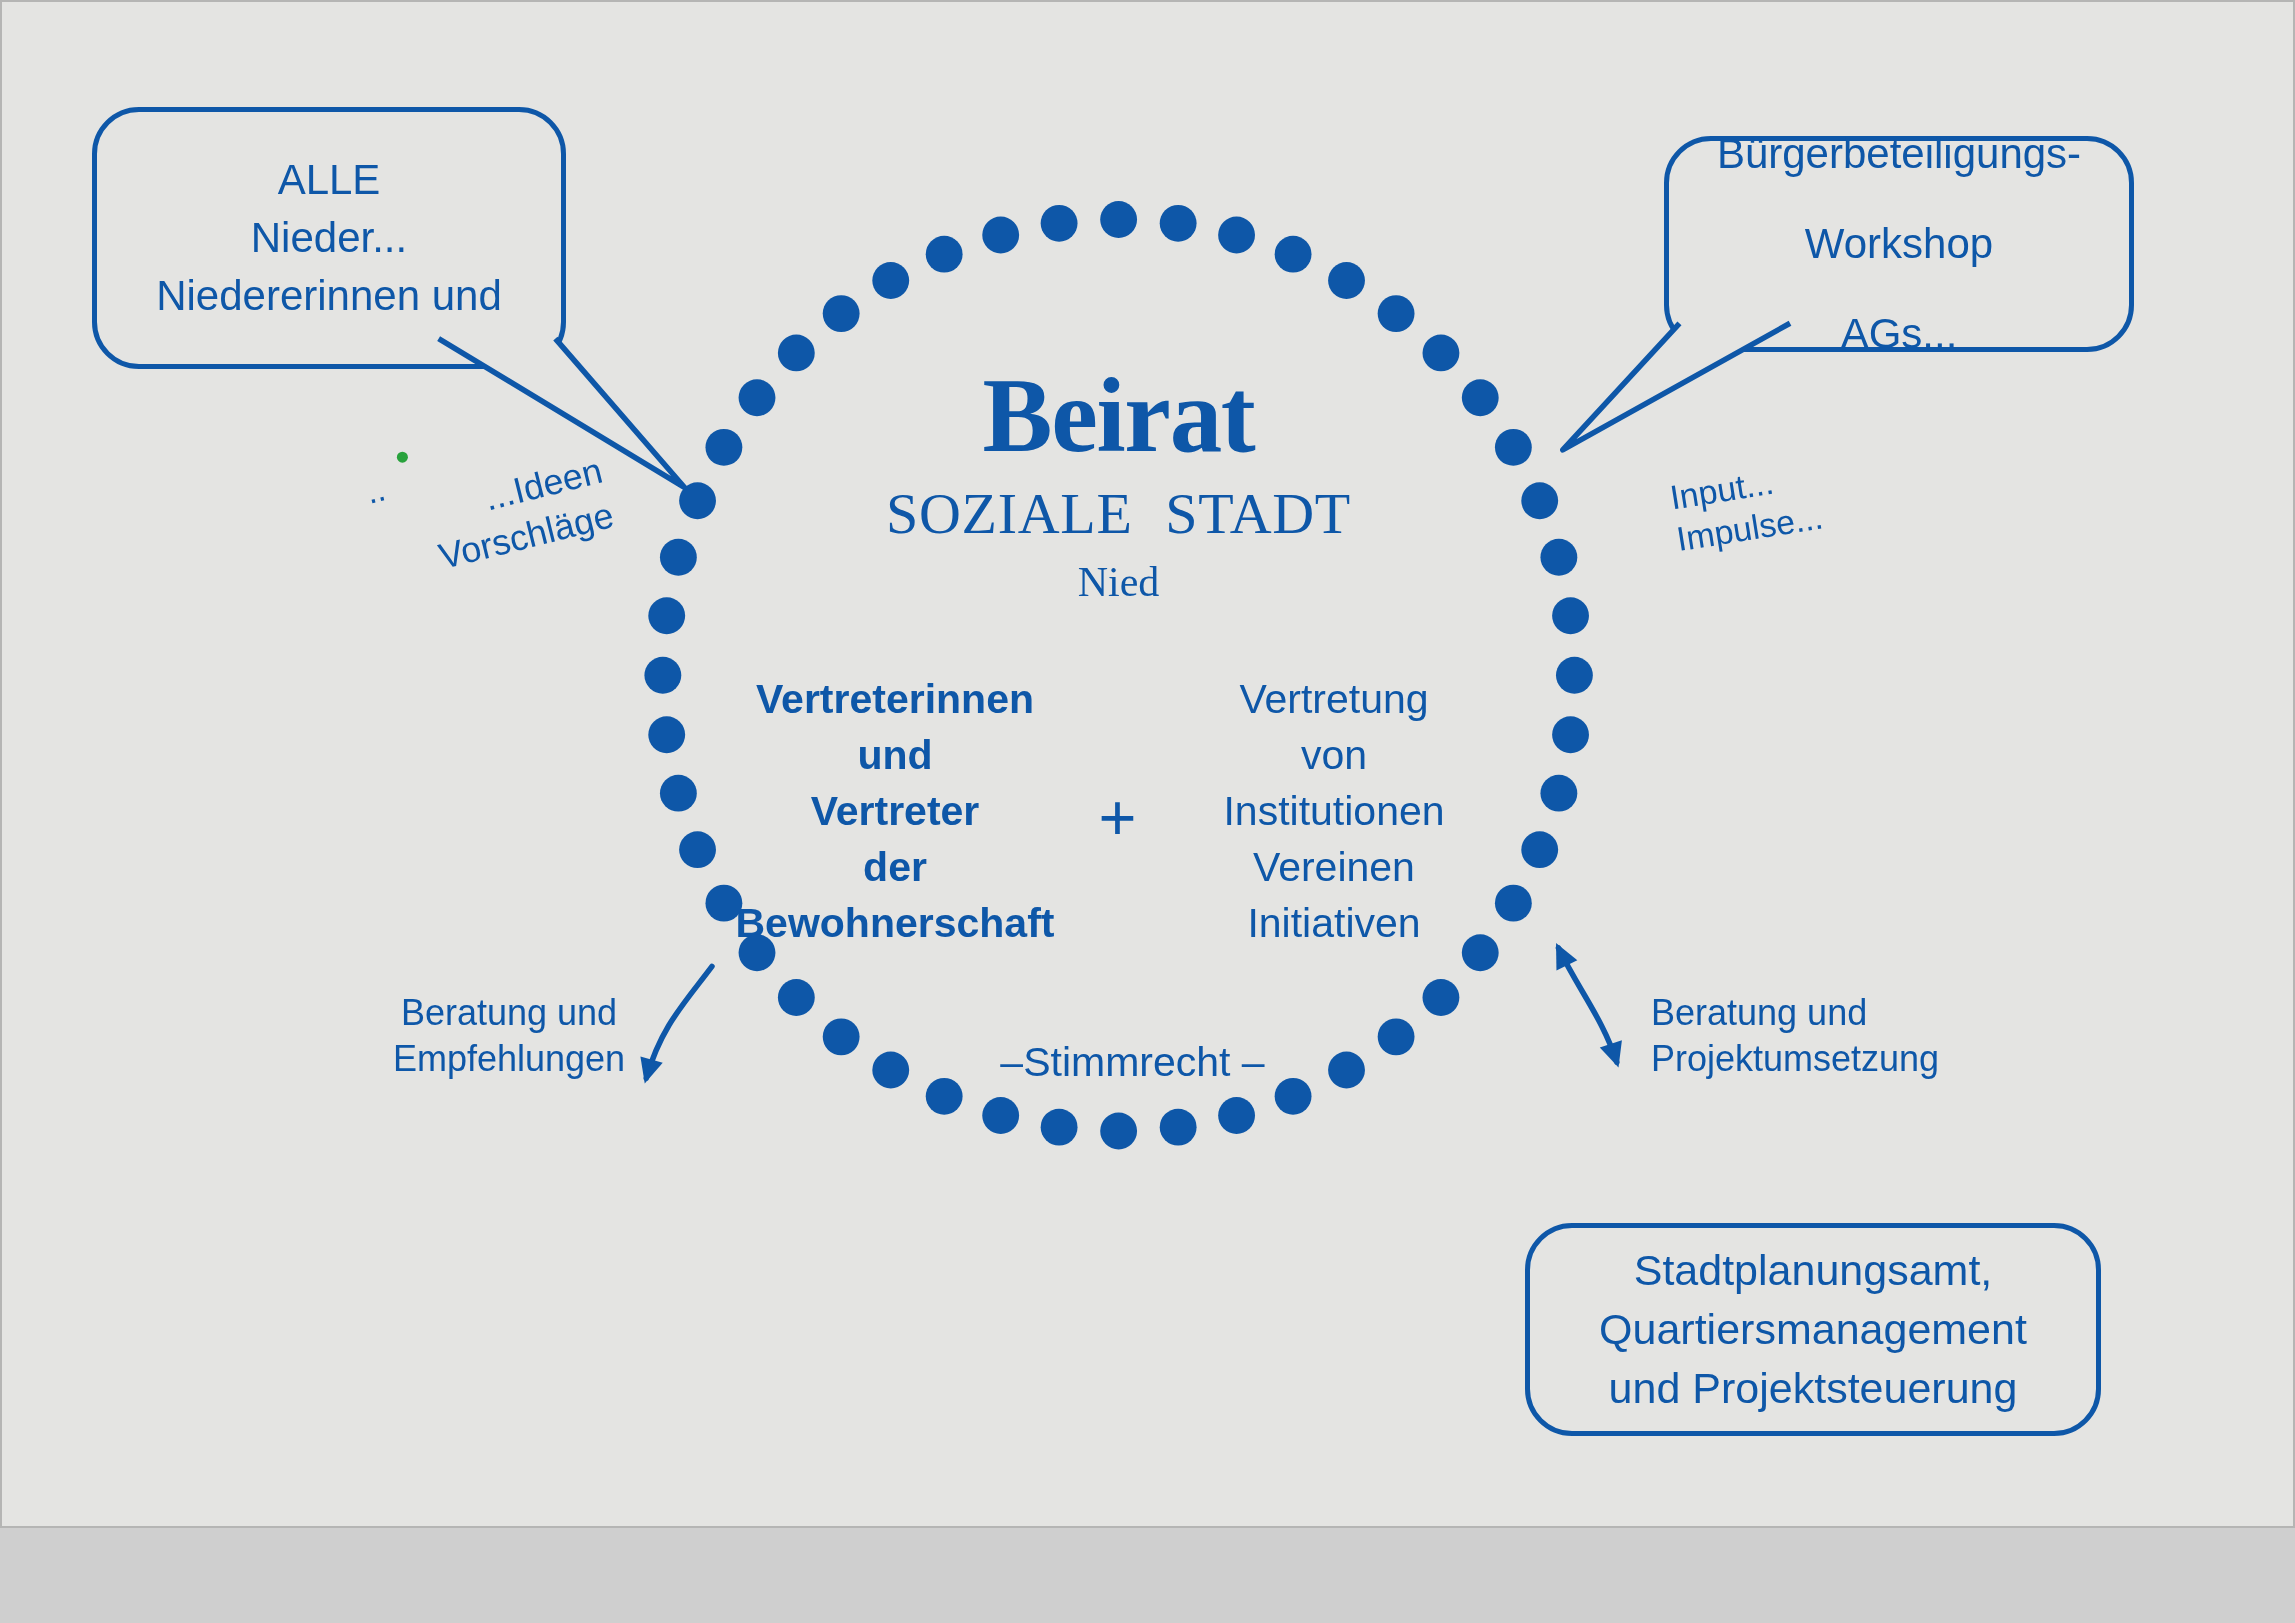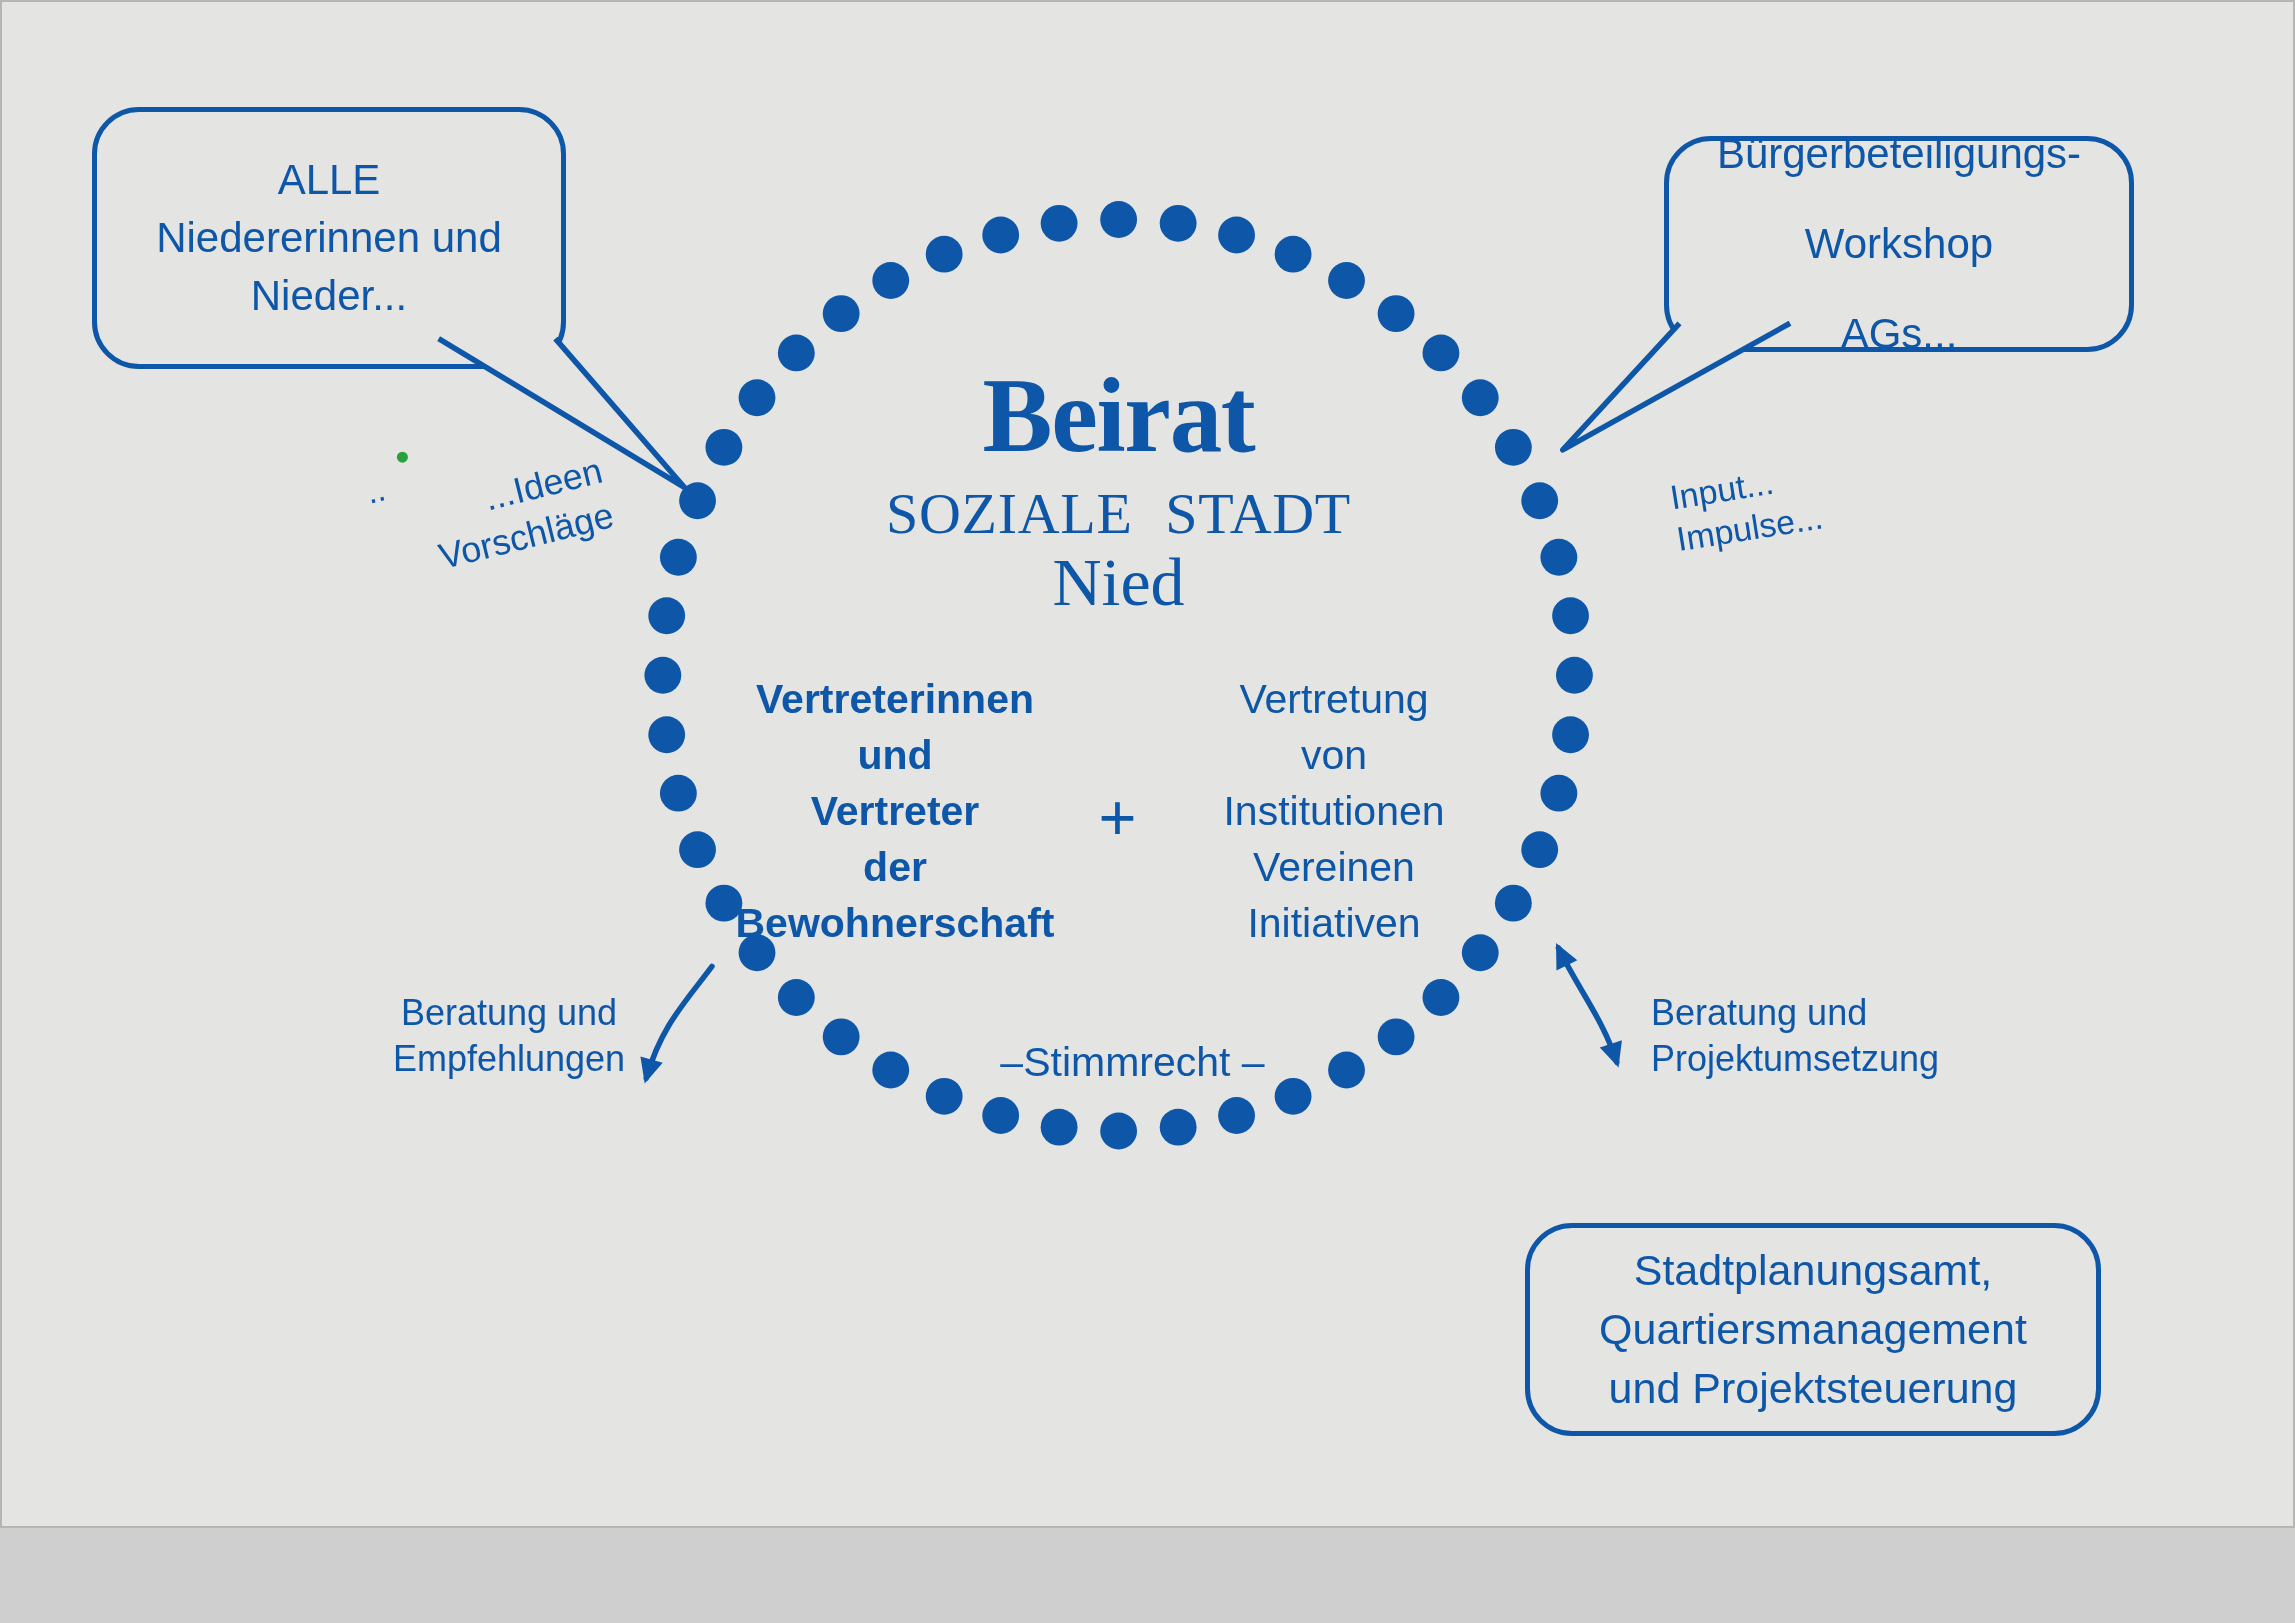--- a/index.html
+++ b/index.html
@@ -68,21 +68,21 @@
   .center-head{
     position:absolute;
     left:724px; top:361px;
     width:785px;
     text-align:center;
     z-index:2;
     font-family:Liberation Serif, serif;
   }
   .beirat{ font-size:105px; font-weight:700; letter-spacing:-1.3px; line-height:105px; }
   .soziale{ font-size:58px; line-height:65px; margin-top:13px; word-spacing:0.3em; letter-spacing:0.7px; }
-  .nied{ font-size:68px; line-height:65px; margin-top:3.9px; }
+  .nied{ font-size:42px; line-height:65px; margin-top:3.9px; }
 
   .col{
     position:absolute;
     top:669px;
     width:366px;
     text-align:center;
     font-size:41px;
     line-height:56px;
     z-index:2;
   }
@@ -139,22 +139,22 @@
     text-align:left;
   }
 </style>
 </head>
 <body>
 
 <div class="canvas">
 
   <div class="bubble tl">
     <div class="ln">ALLE</div>
+    <div class="ln">Nieder...</div>
     <div class="ln">Niedererinnen und</div>
-    <div class="ln">Nieder...</div>
   </div>
 
   <div class="bubble tr">
     <div class="ln">Bürgerbeteiligungs-</div>
     <div class="ln">Workshop</div>
     <div class="ln">AGs...</div>
   </div>
 
 
   <div class="bubble br">

